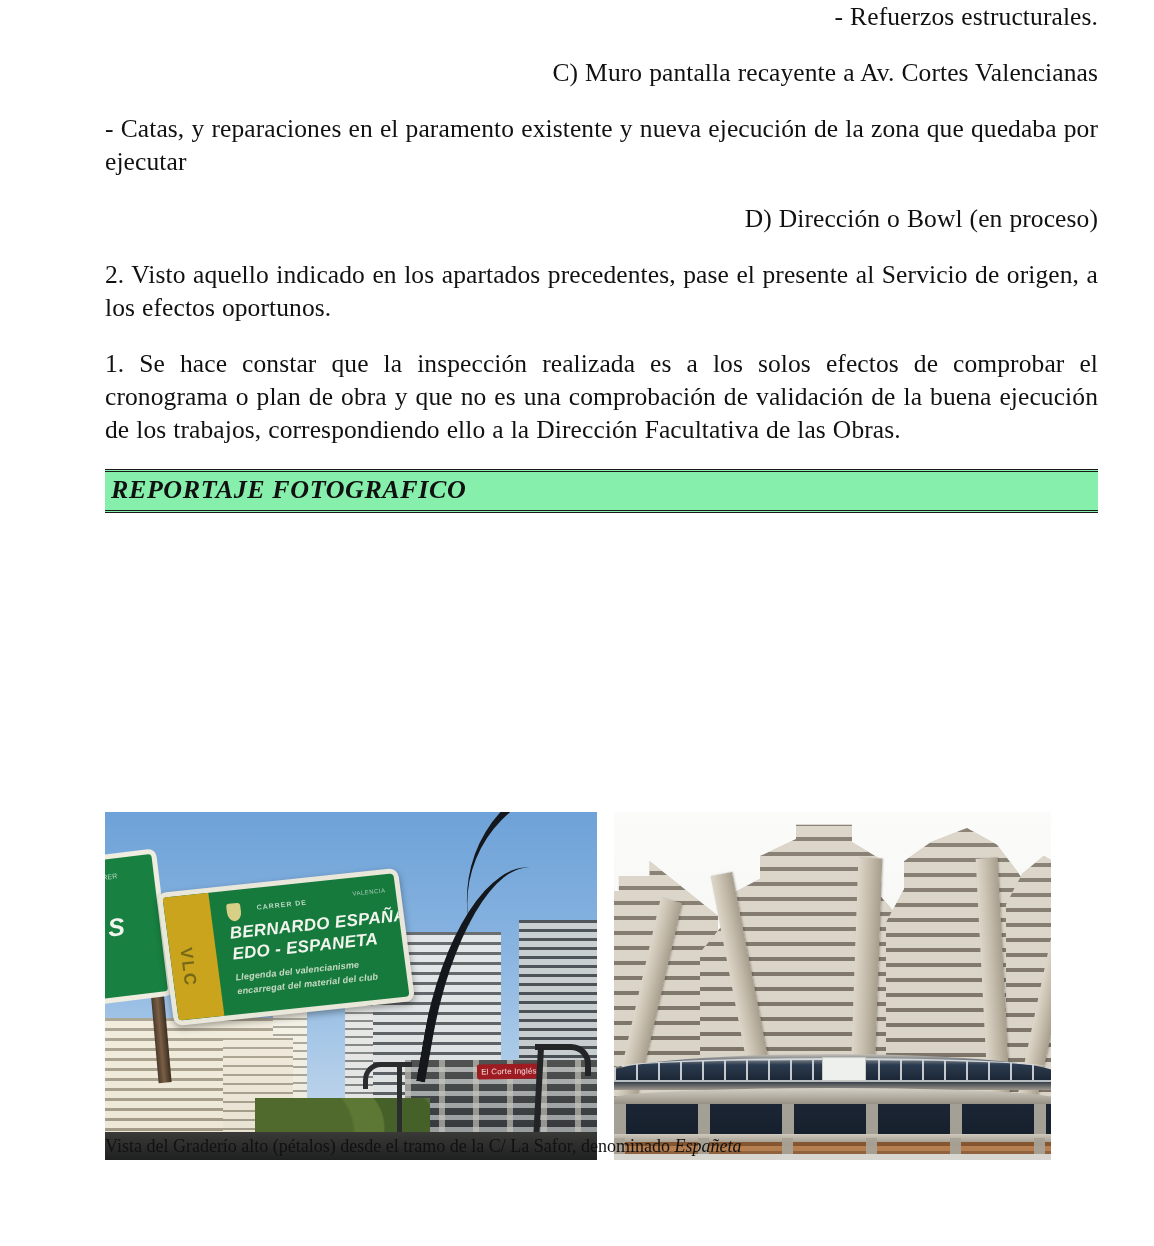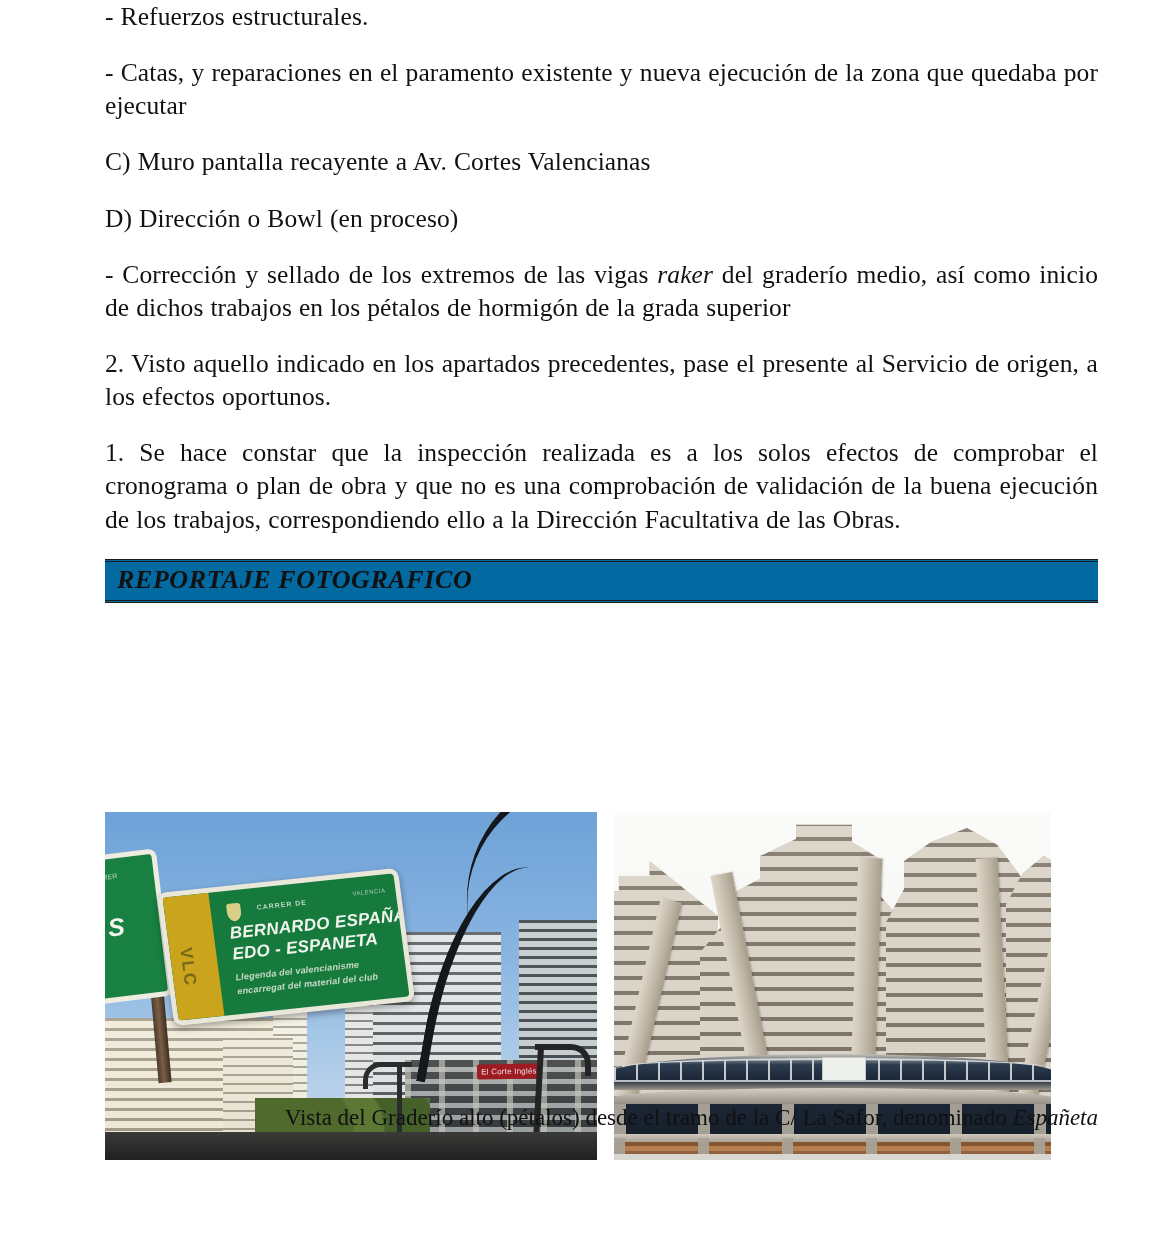--- a/index.html
+++ b/index.html
@@ -31,31 +31,31 @@
 
   
   .para {
     font-size: 25.5px;
     line-height: 1.30;
     text-align: justify;
     margin: 0 0 23px 0;
     letter-spacing: 0.1px;
     word-spacing: 0.5px;
   }
-  .para.nojust { text-align: left; }
+  .para.nojust { text-align: right; }
   .para em { font-style: italic; }
 
   
   .section-band {
     margin-top: 4px;
     margin-bottom: 0;
-    background: #0369a1;
+    background: #86efac;
     border-top: 3px double #1a1a1a;
     border-bottom: 3px double #1a1a1a;
-    padding: 4px 6px 6px 12px;
+    padding: 4px 6px 6px 6px;
     box-sizing: border-box;
   }
   .section-band .band-title {
     font-size: 26px;
     font-weight: bold;
     font-style: italic;
     letter-spacing: 0.6px;
     line-height: 1.08;
     white-space: nowrap;
   }
@@ -419,45 +419,44 @@
       rgba(0,0,0,0) 11px, rgba(0,0,0,0) 84px);
   }
   .ground-strip {
     position: absolute; left: 0; right: 0; bottom: 0; height: 6px;
     background: #d8d6d0;
   }
 
   
   .caption {
     position: absolute;
-    left: 105px; top: 1104px;
+    left: 105px; top: 1136px;
     width: 993px;
-    text-align: right;
-    font-size: 23px;
+    text-align: left;
+    font-size: 18px;
     line-height: 1.2;
     white-space: nowrap;
   }
   .caption em { font-style: italic; }
 </style>
 </head>
 <body>
 
 <div class="page">
 
   <div class="content">
 
     <p class="para nojust">- Refuerzos estructurales.</p>
 
+    <p class="para nojust">C) Muro pantalla recayente a Av. Cortes Valencianas</p>
+
     <p class="para">- Catas, y reparaciones en el paramento existente y nueva ejecución de la zona que quedaba por ejecutar</p>
 
-    <p class="para nojust">C) Muro pantalla recayente a Av. Cortes Valencianas</p>
-
     <p class="para nojust">D) Dirección o Bowl (en proceso)</p>
 
-    <p class="para"><span>- Corrección y sellado de los extremos de las vigas </span><em>raker</em><span> del graderío medio, así como inicio de dichos trabajos en los pétalos de hormigón de la grada superior</span></p>
 
 
 
     <p class="para">2. Visto aquello indicado en los apartados precedentes, pase el presente al Servicio de origen, a los efectos oportunos.</p>
 
     <p class="para">1. Se hace constar que la inspección realizada es a los solos efectos de comprobar el cronograma o plan de obra y que no es una comprobación de validación de la buena ejecución de los trabajos, correspondiendo ello a la Dirección Facultativa de las Obras.</p>
 
     <div class="section-band">
       <div class="band-title">REPORTAJE FOTOGRAFICO</div>
     </div>

